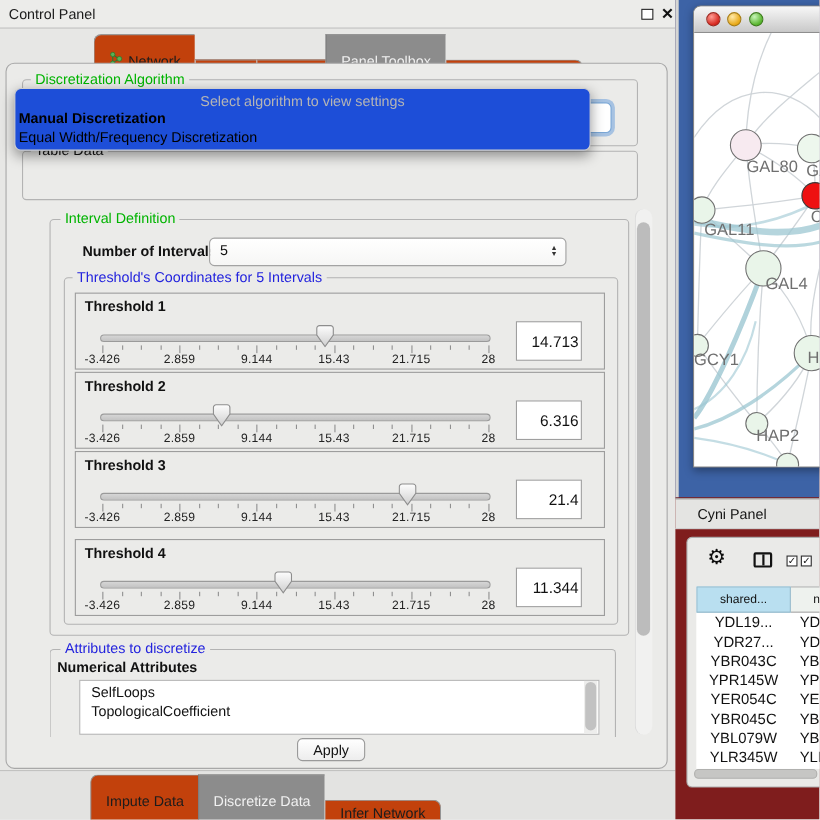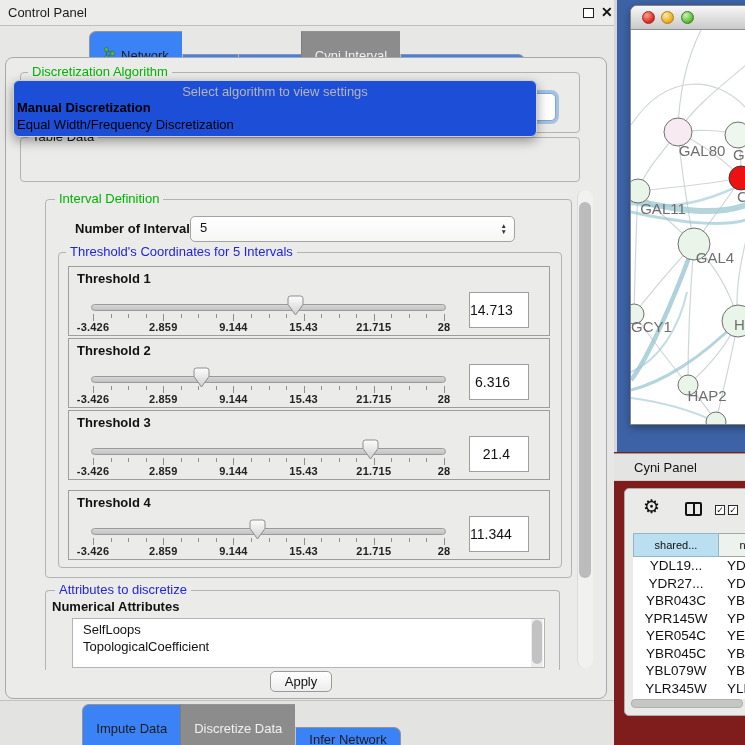--- a/index.html
+++ b/index.html
@@ -11,21 +11,21 @@
   body{font-family:"Liberation Sans",sans-serif;font-size:13px;color:#111;background:var(--bg);position:relative;}
 
   
   #left{position:absolute;left:0;top:0;width:614px;height:745px;background:var(--bg);}
   #cp-titlebar{position:absolute;left:0;top:0;width:614px;height:26px;background:#ececea;border-bottom:1px solid #bfbfbf;}
   #cp-title{position:absolute;left:8px;top:0;line-height:25px;color:#1b1b1b;}
   #float-btn{position:absolute;left:583px;top:8px;width:11px;height:10px;border:1.6px solid #222;background:#fff;}
   #close-btn{position:absolute;left:601px;top:4px;font-weight:bold;font-size:14px;color:#111;cursor:default;}
 
   #top-tabs{position:absolute;left:0;right:0;top:31px;display:flex;justify-content:center;}
-  .tab{background:#3b82f6;border-top:1px solid #949494;border-bottom:1px solid #949494;padding:4px 13px 5px;display:flex;align-items:center;gap:5px;color:#1c1c1c;}
+  .tab{background:#c2410c;border-top:1px solid #949494;border-bottom:1px solid #949494;padding:4px 13px 5px;display:flex;align-items:center;gap:5px;color:#1c1c1c;}
   .tab:first-child{border-left:1px solid #949494;border-radius:7px 0 0 7px;}
   .tab:last-child{border-right:1px solid #949494;border-radius:0 7px 7px 0;}
   .tab.div{border-left:1px solid #c4c4c4;margin-top:23px;}
   .tab.sel{background:var(--sel-tab);color:#f1f1f1;border-left:1px solid #7e7e7e;}
 
   #content-box{position:absolute;left:5px;top:57px;width:602px;height:642px;background:var(--panel);border:1px solid #a8a8a8;border-radius:8px;}
 
   .grp{position:absolute;border:1px solid #b3b3b3;border-radius:4px;}
   .grp-title{position:absolute;background:var(--panel);padding:0 4px;line-height:14px;z-index:2;}
   .g-green{color:var(--green-title);}
@@ -55,23 +55,23 @@
   #noi-label{position:absolute;left:75px;top:221px;font-weight:bold;}
   #combo-noi{left:190px;top:216px;width:325px;height:26px;}
 
   #grp-thr{left:58px;top:252px;width:504px;height:316px;}
   #grp-thr-title{left:66px;top:245px;}
 
   .thr{position:absolute;left:68px;width:482px;height:70px;border:1px solid #9d9d9d;background:var(--panel);}
   .thr-label{position:absolute;left:8px;top:4px;font-weight:bold;}
   .sl-track{position:absolute;left:22px;top:37px;width:355px;height:7px;border:1px solid #9a9a9a;border-radius:4px;background:linear-gradient(#d6d6d6,#c3c3c3);}
   .tick{position:absolute;width:1px;background:#8f8f8f;}
-  .tick-lab{position:absolute;top:54px;transform:translateX(-50%);font-size:11px;font-weight:bold;color:#222;letter-spacing:.2px;}
+  .tick-lab{position:absolute;top:54px;transform:translateX(-50%);font-size:11px;font-weight:normal;color:#222;letter-spacing:.2px;}
   .sl-thumb{position:absolute;top:28px;z-index:3;}
-  .thr-val{position:absolute;left:400px;top:25px;width:60px;height:36px;background:#fff;border:1px solid #9f9f9f;text-align:right;padding-right:18px;font-size:14px;line-height:34px;}
+  .thr-val{position:absolute;left:400px;top:25px;width:60px;height:36px;background:#fff;border:1px solid #9f9f9f;text-align:right;padding-right:2px;font-size:14px;line-height:34px;}
 
   #grp-attr{left:45px;top:590px;width:515px;height:80px;border-bottom:none;border-radius:4px 4px 0 0;}
   #grp-attr-title{left:55px;top:583px;}
   #attr-label{position:absolute;left:52px;top:599px;font-weight:bold;}
   #attr-list{position:absolute;left:72px;top:618px;width:473px;height:50px;background:#fff;border:1px solid #b5b5b5;overflow:hidden;padding:2px 0 0 10px;line-height:17px;}
   #attr-sb{position:absolute;left:531px;top:619px;width:12px;height:48px;background:#ededec;}
   #attr-sb-thumb{position:absolute;left:532px;top:620px;width:10px;height:44px;background:#c2c2c2;border-radius:5px;}
 
   #apply-btn{position:absolute;left:270px;top:671px;width:62px;height:21px;background:linear-gradient(#fff,#ededed);border:1px solid #9a9a9a;border-radius:5px;text-align:center;line-height:19px;}
 
@@ -131,21 +131,21 @@
           </svg></span>
         <span>Network</span>
       </div>
       <div class="tab div">
         <span>Style</span>
       </div>
       <div class="tab div">
         <span>Select</span>
       </div>
       <div class="tab sel">
-        <span>Cyni Interval</span>
+        <span>Panel Toolbox</span>
       </div>
       <div class="tab div">
         <span>jActiveMNodules</span>
       </div>
     </div>
 
   <div id="content-box"></div>
 
   <div id="grp-algo" class="grp"></div>
   <span id="grp-algo-title" class="grp-title">Discretization Algorithm</span>

